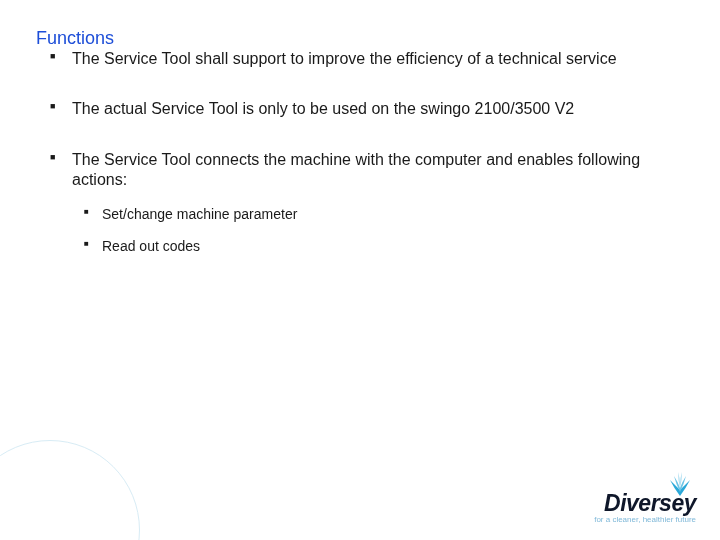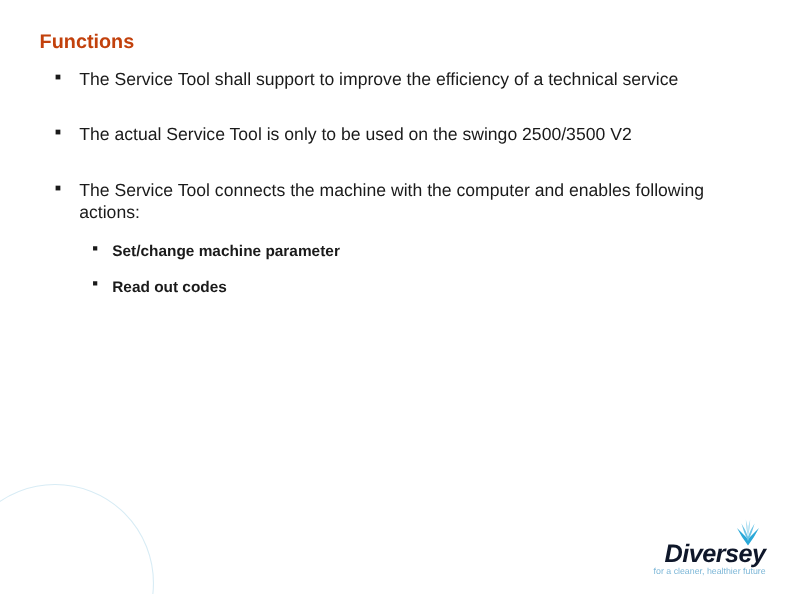--- a/index.html
+++ b/index.html
@@ -15,24 +15,23 @@
     padding: 28px 36px 0 36px;
   }
   .title {
     color: #0090c8;
     font-size: 30px;
     font-weight: 700;
     letter-spacing: 0.2px;
     margin-bottom: 6px;
   }
   .subtitle {
-    color: #c2410c;
+    color: #1d4ed8;
     font-size: 18px;
-    font-weight: 700;
-    margin-bottom: 14px;
+    font-weight: 400;
   }
   .main-list {
     list-style: none;
     padding-left: 36px;
   }
   .main-list > li {
     position: relative;
     font-size: 16px;
     color: #1a1a1a;
     line-height: 1.28;
@@ -48,21 +47,21 @@
     font-size: 9px;
   }
   .sub-list {
     list-style: none;
     padding-left: 30px;
     margin-top: 14px;
   }
   .sub-list > li {
     position: relative;
     font-size: 14px;
-    font-weight: 700;
+    font-weight: 400;
     color: #1a1a1a;
     line-height: 1.3;
     margin-bottom: 14px;
   }
   .sub-list > li::before {
     content: "■";
     position: absolute;
     left: -18px;
     top: 2px;
     color: #1a1a1a;
@@ -109,21 +108,21 @@
 <body>
 
 <div class="slide">
   <div class="subtitle">Functions</div>
 
   <ul class="main-list">
     <li>
       <span>The Service Tool shall support to improve the efficiency of a technical service</span>
     </li>
     <li>
-      <span>The actual Service Tool is only to be used on the swingo 2500/3500 V2</span>
+      <span>The actual Service Tool is only to be used on the swingo 2100/3500 V2</span>
     </li>
     <li>
       <span>The Service Tool connects the machine with the computer and enables following actions:</span>
       <ul class="sub-list">
         <li>Set/change machine parameter</li>
         <li>Read out codes</li>
       </ul>
     </li>
   </ul>
 </div>

